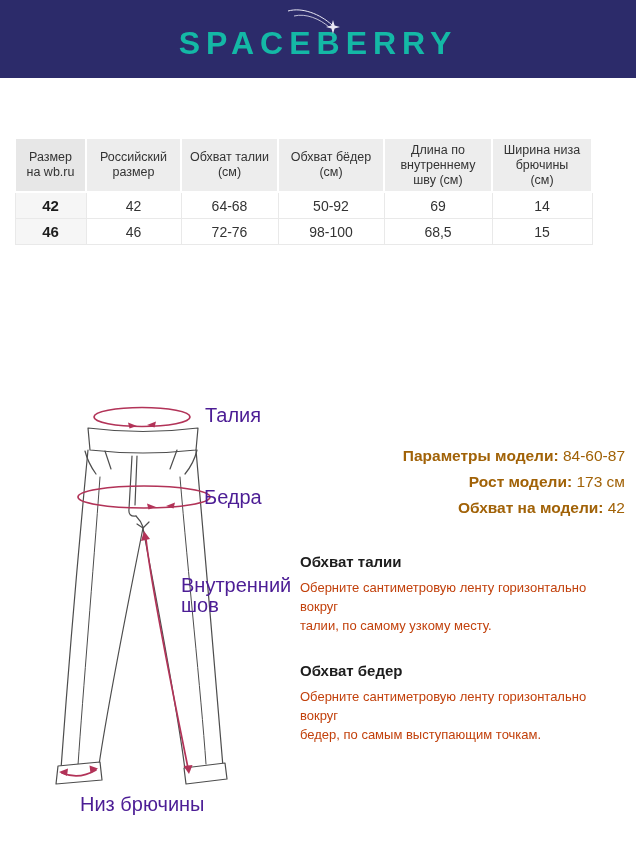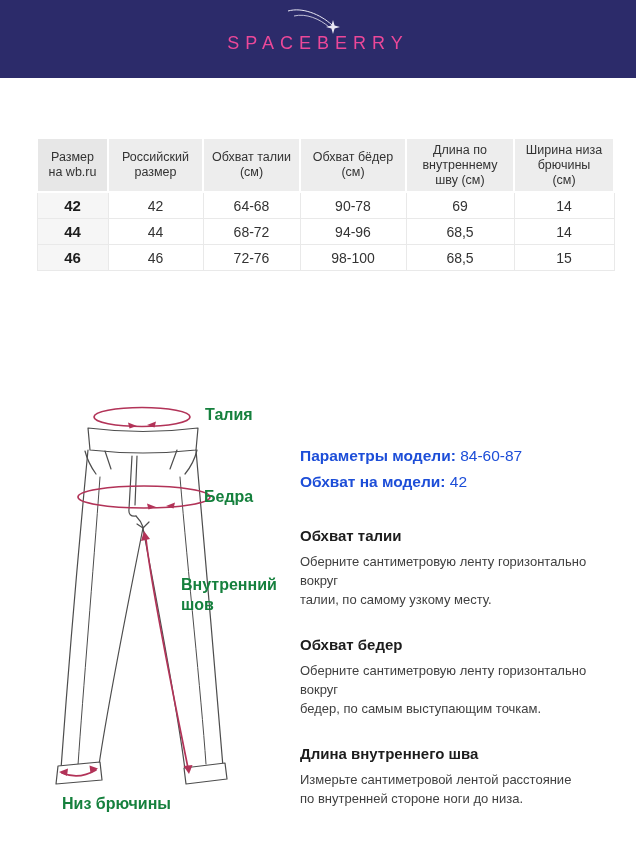--- a/index.html
+++ b/index.html
@@ -9,57 +9,57 @@
     font-family:"Liberation Sans", sans-serif;
     color:#222;
   }
   
   .band{
     position:absolute;left:0;top:0;width:636px;height:78px;
     background:#2c2b6a;
     display:flex;align-items:center;justify-content:center;
   }
   .logo{
-    color:#ec4899;font-size:18px;font-weight:400;letter-spacing:6px;
+    color:#14b8a6;font-size:32px;font-weight:700;letter-spacing:6px;
     padding-top:8px;
   }
   .star-svg{position:absolute;left:282px;top:4px;width:70px;height:34px;}
   
-  .table-wrap{position:absolute;left:36px;top:137px;width:578px;}
+  .table-wrap{position:absolute;left:14px;top:137px;width:578px;}
   table{border-collapse:collapse;width:578px;table-layout:fixed;}
   th{
     background:#ededed;border:2px solid #ffffff;
     font-weight:400;font-size:12.5px;line-height:15px;color:#333;
     white-space:pre-line;vertical-align:middle;height:48px;padding:2px 2px;
     text-align:center;
   }
   th:first-child{background:#e7e7e7;}
   td{
     background:#fff;border:1px solid #e9e9e9;
     font-size:14px;color:#333;text-align:center;height:25px;padding:0 2px;
   }
   td:first-child{background:#f6f6f6;font-weight:bold;font-size:15px;color:#1d1d1d;}
   
   .pants-svg{position:absolute;left:25px;top:393px;width:235px;height:425px;}
   .diag-label{
-    position:absolute;font-size:16px;font-weight:700;color:#15803d;
+    position:absolute;font-size:20px;font-weight:400;color:#4c1d95;
     white-space:pre-line;line-height:20px;
   }
   #lbl-waist{left:205px;top:405px;}
   #lbl-hips{left:204px;top:487px;}
   #lbl-inseam{left:181px;top:575px;}
-  #lbl-legbottom{left:62px;top:794px;text-align:right;}
+  #lbl-legbottom{left:80px;top:794px;text-align:right;}
   
   .right-col{position:absolute;left:300px;top:447px;width:325px;}
-  .model-line{font-size:15.5px;color:#1d4ed8;margin-bottom:8px;}
+  .model-line{font-size:15.5px;color:#a16207;margin-bottom:8px;text-align:right;}
   .model-line .lab{font-weight:bold;}
   .guide{margin-top:36px;}
   .guide-section{margin-bottom:27px;}
   .guide-title{font-size:15px;font-weight:bold;color:#1c1c1c;margin-bottom:8px;}
-  .guide-text{font-size:13px;color:#404040;line-height:19px;white-space:pre-line;}
+  .guide-text{font-size:13px;color:#c2410c;line-height:19px;white-space:pre-line;}
 </style>
 </head>
 <body>
 
 <div class="band">
   <svg class="star-svg" viewBox="0 0 70 34">
     <path d="M6,7 C20,3 38,10 50,21" fill="none" stroke="#e9e7f4" stroke-width="1"></path>
     <path d="M12,12 C24,9 38,15 47,23" fill="none" stroke="#e9e7f4" stroke-width="0.8"></path>
     <path d="M51,16 L52.6,21.4 L58,23 L52.6,24.6 L51,30 L49.4,24.6 L44,23 L49.4,21.4 Z" fill="#e9e7f4"></path>
   </svg>
@@ -92,30 +92,22 @@
         <th>Ширина низа
 брючины
 (см)</th>
       </tr>
     </thead>
     <tbody>
         <tr>
           <td>42</td>
           <td>42</td>
           <td>64-68</td>
-          <td>90-78</td>
+          <td>50-92</td>
           <td>69</td>
-          <td>14</td>
-        </tr>
-        <tr>
-          <td>44</td>
-          <td>44</td>
-          <td>68-72</td>
-          <td>94-96</td>
-          <td>68,5</td>
           <td>14</td>
         </tr>
         <tr>
           <td>46</td>
           <td>46</td>
           <td>72-76</td>
           <td>98-100</td>
           <td>68,5</td>
           <td>15</td>
         </tr>
@@ -180,34 +172,33 @@
 <div class="diag-label" id="lbl-inseam">Внутренний
 шов</div>
 <div class="diag-label" id="lbl-legbottom">Низ брючины</div>
 
 <div class="right-col">
   <div class="model-line">
     <span class="lab">Параметры модели:</span>
     <span>84-60-87</span>
   </div>
   <div class="model-line">
+    <span class="lab">Рост модели:</span>
+    <span>173 см</span>
+  </div>
+  <div class="model-line">
     <span class="lab">Обхват на модели:</span>
     <span>42</span>
   </div>
 
   <div class="guide">
     <div class="guide-section">
       <div class="guide-title">Обхват талии</div>
       <div class="guide-text">Оберните сантиметровую ленту горизонтально вокруг
 талии, по самому узкому месту.</div>
     </div>
     <div class="guide-section">
       <div class="guide-title">Обхват бедер</div>
       <div class="guide-text">Оберните сантиметровую ленту горизонтально вокруг
 бедер, по самым выступающим точкам.</div>
     </div>
-    <div class="guide-section">
-      <div class="guide-title">Длина внутреннего шва</div>
-      <div class="guide-text">Измерьте сантиметровой лентой расстояние
-по внутренней стороне ноги до низа.</div>
-    </div>
   </div>
 </div>
 
 </body></html>

